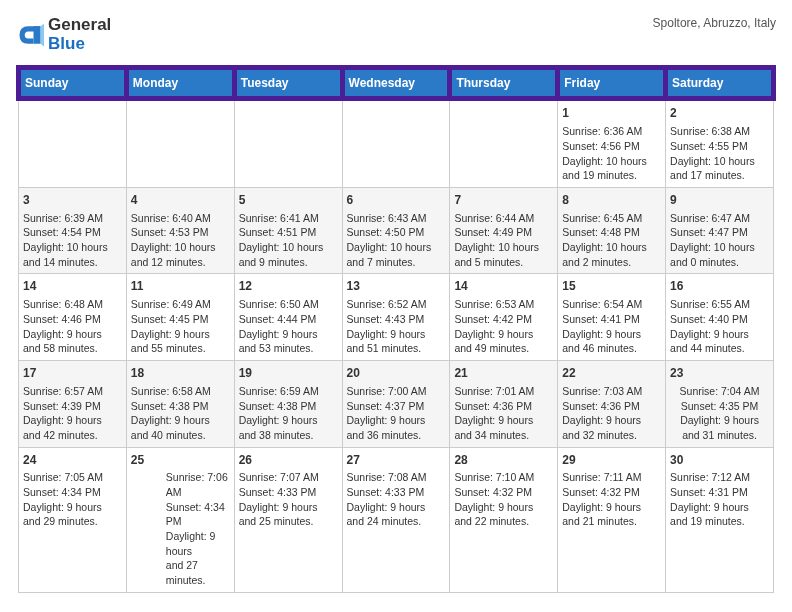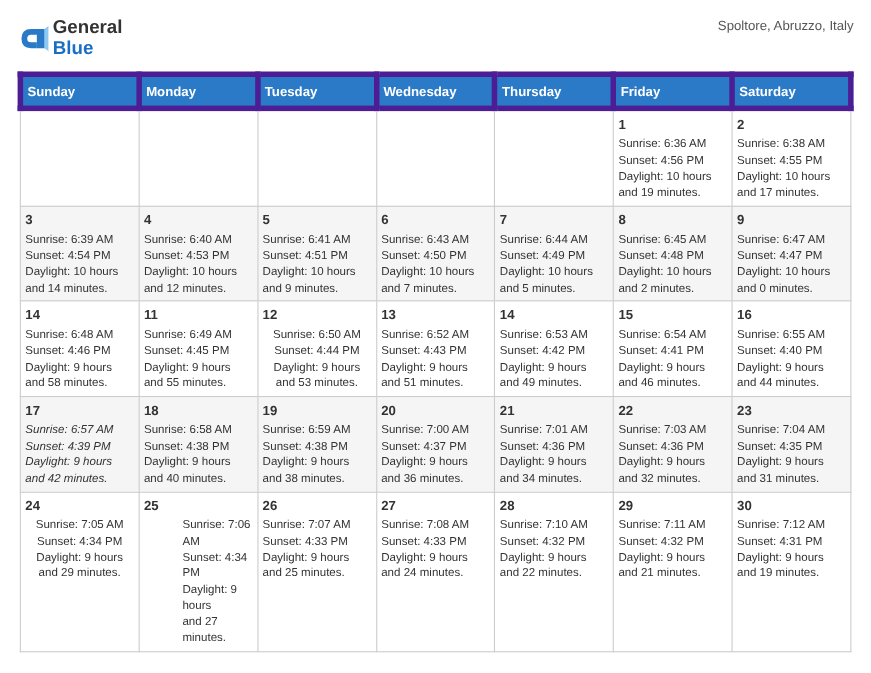--- a/index.html
+++ b/index.html
@@ -203,21 +203,21 @@
         </td>
         <td>
           <span class="day-num">11</span>
           <div class="day-info" style="white-space: pre-line;">Sunrise: 6:49 AM
 Sunset: 4:45 PM
 Daylight: 9 hours
 and 55 minutes.</div>
         </td>
         <td>
           <span class="day-num">12</span>
-          <div class="day-info" style="white-space: pre-line; text-align: center;">Sunrise: 6:50 AM
+          <div class="day-info" style="white-space: pre-line;">Sunrise: 6:50 AM
 Sunset: 4:44 PM
 Daylight: 9 hours
 and 53 minutes.</div>
         </td>
         <td>
           <span class="day-num">13</span>
           <div class="day-info" style="white-space: pre-line;">Sunrise: 6:52 AM
 Sunset: 4:43 PM
 Daylight: 9 hours
 and 51 minutes.</div>
@@ -240,21 +240,21 @@
           <span class="day-num">16</span>
           <div class="day-info" style="white-space: pre-line;">Sunrise: 6:55 AM
 Sunset: 4:40 PM
 Daylight: 9 hours
 and 44 minutes.</div>
         </td>
       </tr>
       <tr>
         <td>
           <span class="day-num">17</span>
-          <div class="day-info" style="white-space: pre-line; font-style: italic;">Sunrise: 6:57 AM
+          <div class="day-info" style="white-space: pre-line;">Sunrise: 6:57 AM
 Sunset: 4:39 PM
 Daylight: 9 hours
 and 42 minutes.</div>
         </td>
         <td>
           <span class="day-num">18</span>
           <div class="day-info" style="white-space: pre-line;">Sunrise: 6:58 AM
 Sunset: 4:38 PM
 Daylight: 9 hours
 and 40 minutes.</div>
@@ -282,30 +282,30 @@
         </td>
         <td>
           <span class="day-num">22</span>
           <div class="day-info" style="white-space: pre-line;">Sunrise: 7:03 AM
 Sunset: 4:36 PM
 Daylight: 9 hours
 and 32 minutes.</div>
         </td>
         <td>
           <span class="day-num">23</span>
-          <div class="day-info" style="white-space: pre-line;">Sunrise: 7:04 AM
+          <div class="day-info" style="white-space: pre-line; text-align: center;">Sunrise: 7:04 AM
 Sunset: 4:35 PM
 Daylight: 9 hours
 and 31 minutes.</div>
         </td>
       </tr>
       <tr>
         <td>
           <span class="day-num">24</span>
-          <div class="day-info" style="white-space: pre-line; text-align: center;">Sunrise: 7:05 AM
+          <div class="day-info" style="white-space: pre-line;">Sunrise: 7:05 AM
 Sunset: 4:34 PM
 Daylight: 9 hours
 and 29 minutes.</div>
         </td>
         <td>
           <span class="day-num">25</span>
           <div class="day-info" style="white-space: pre-line; margin-left: 35px;">Sunrise: 7:06 AM
 Sunset: 4:34 PM
 Daylight: 9 hours
 and 27 minutes.</div>

